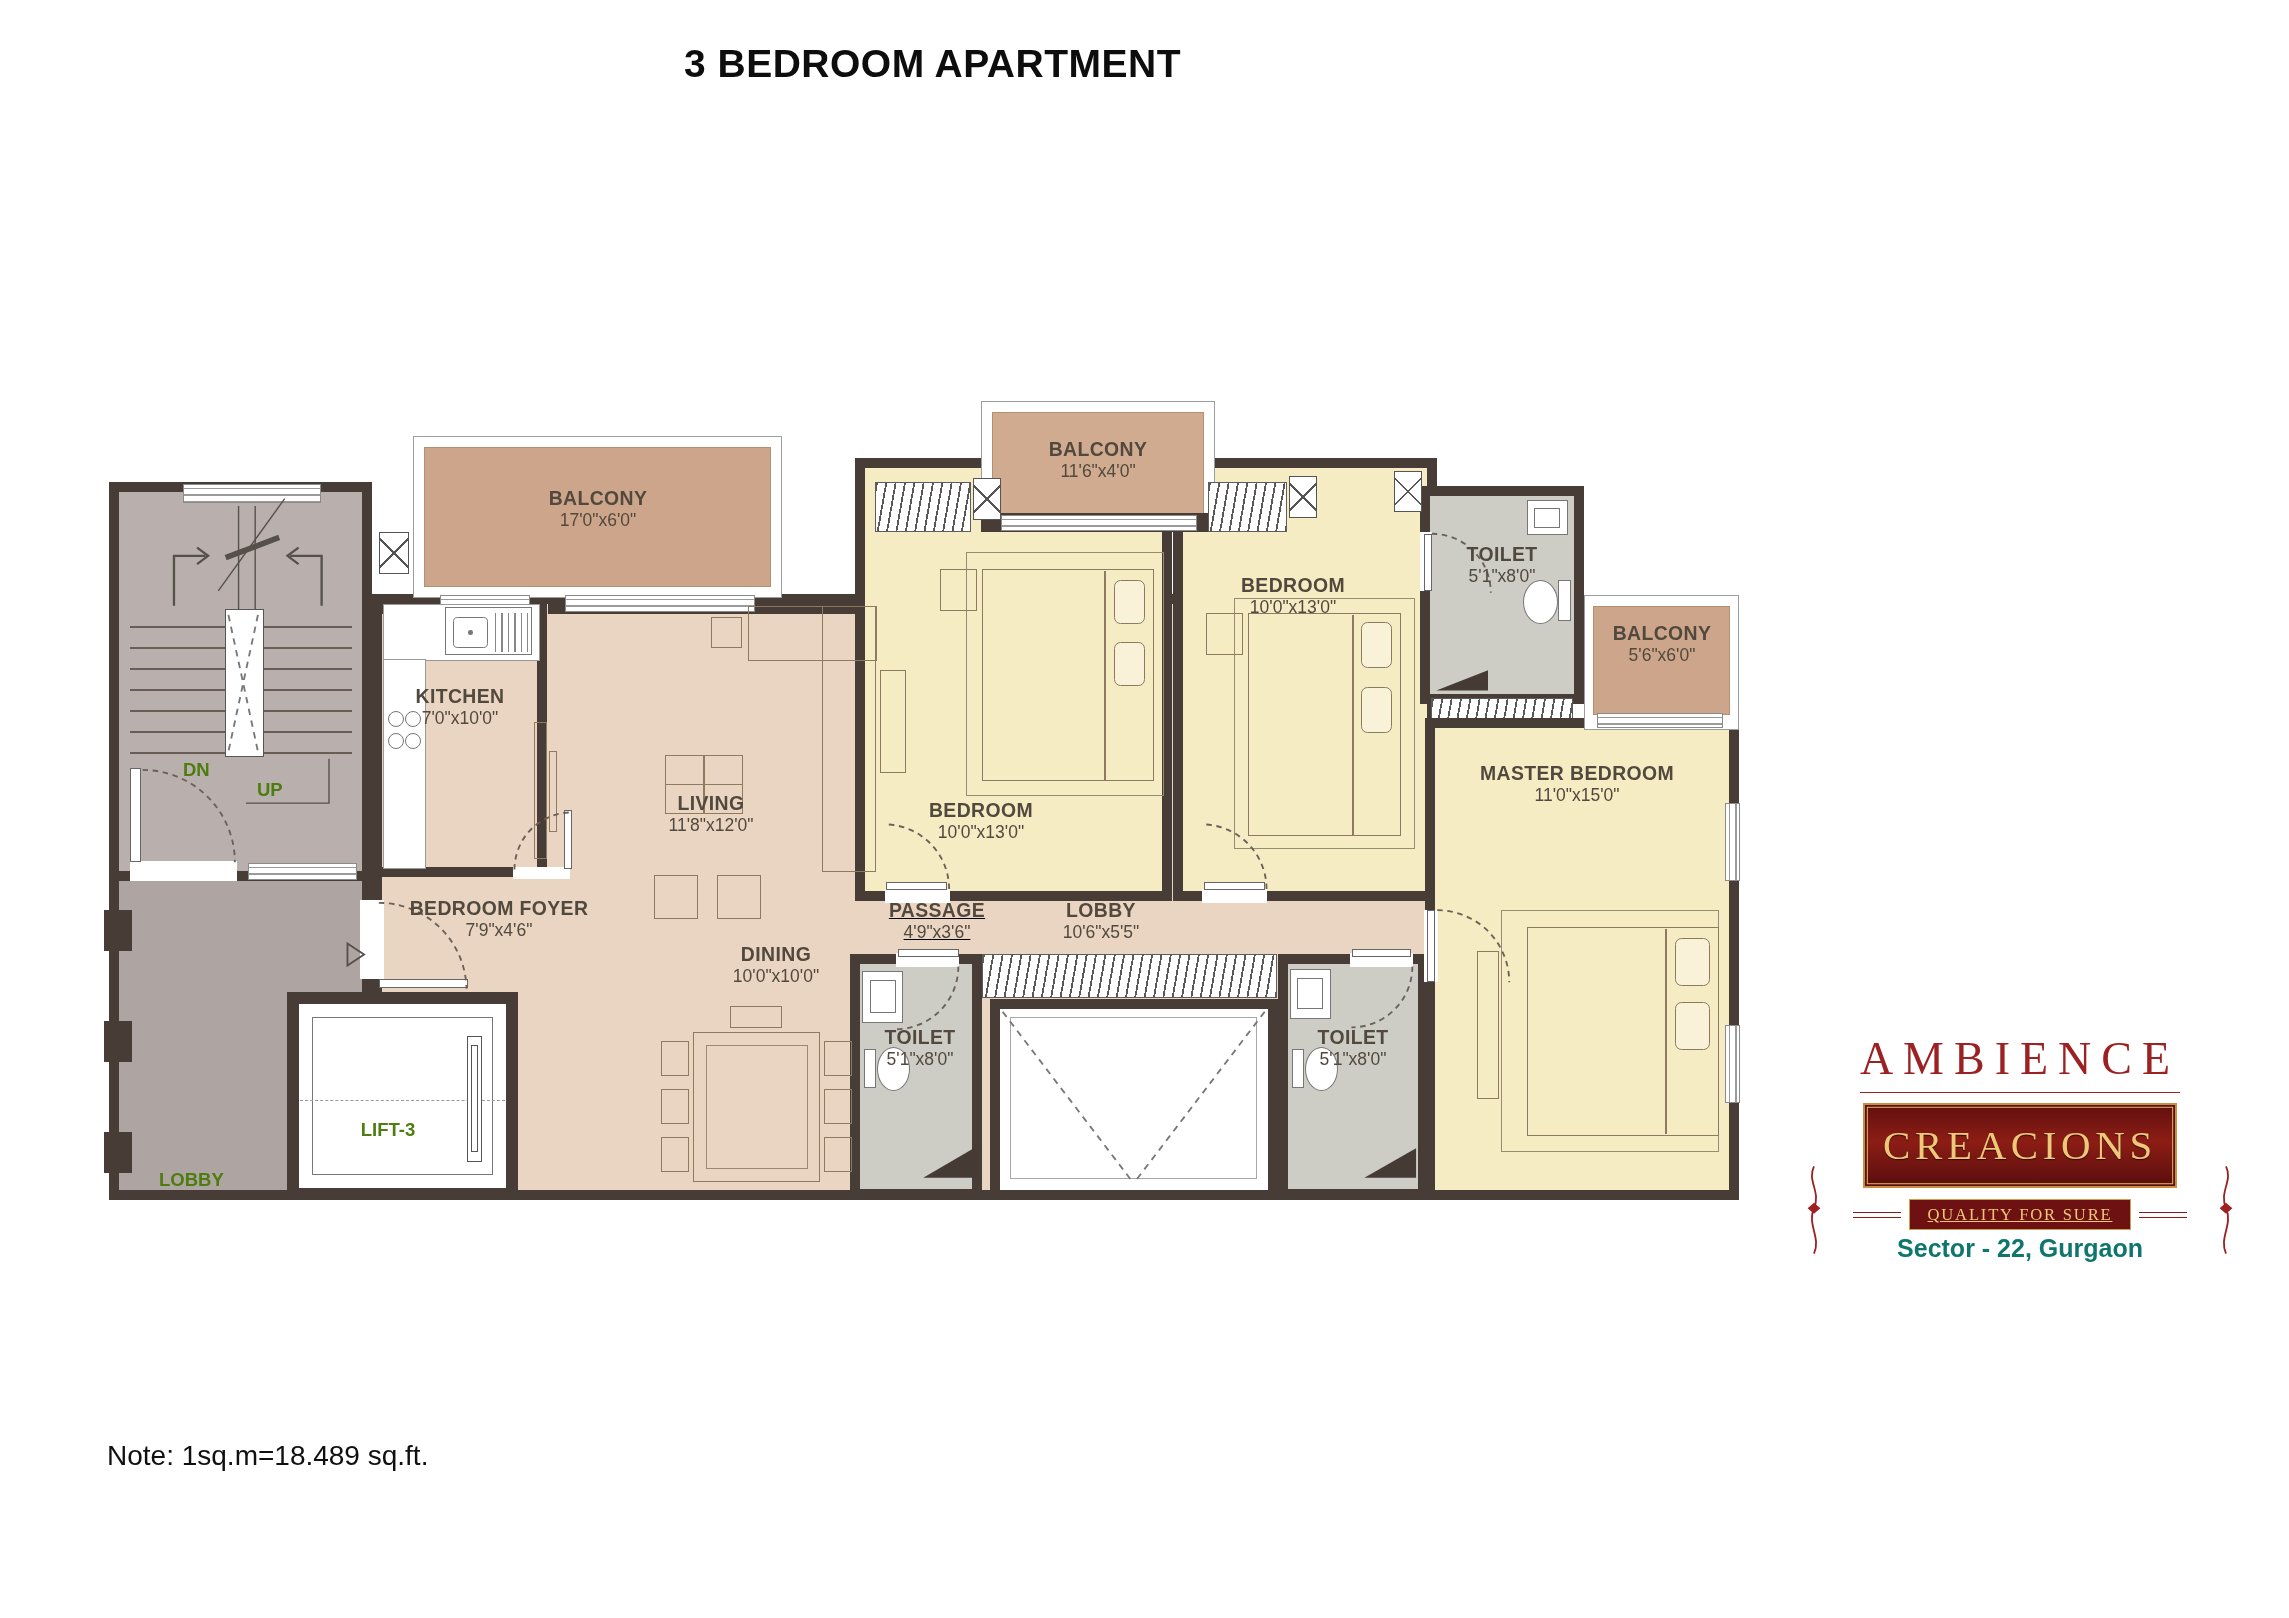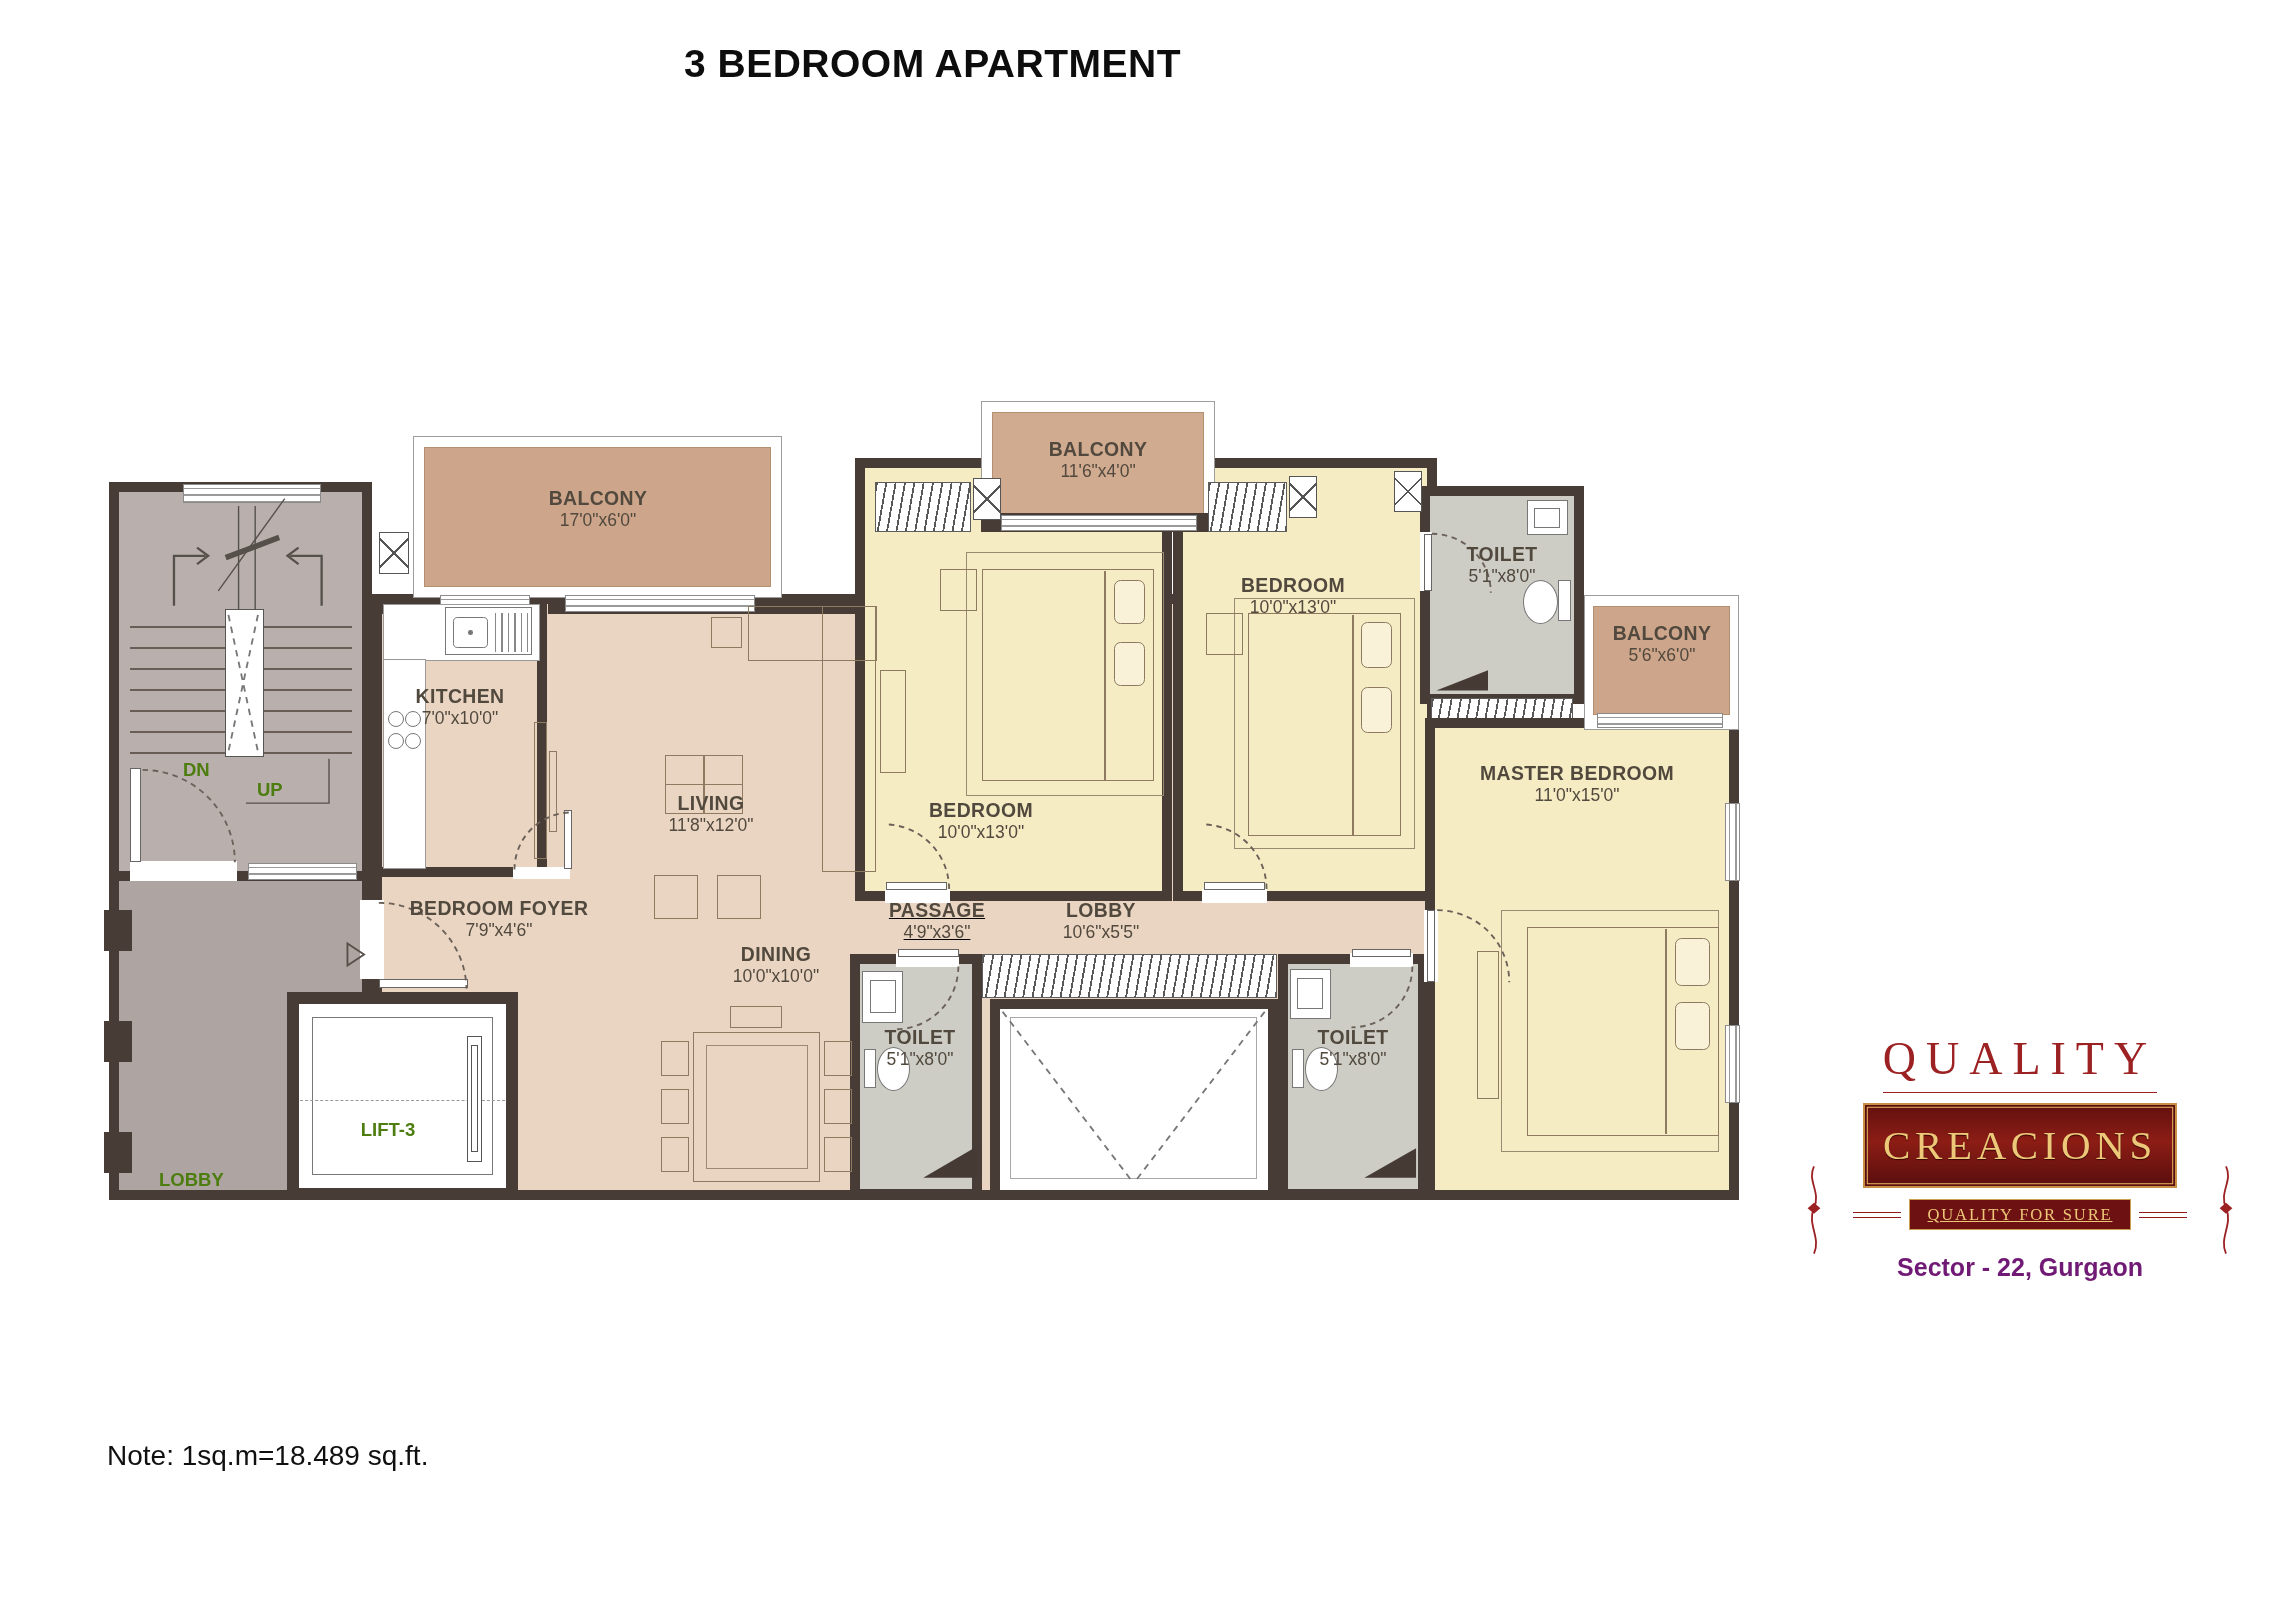--- a/index.html
+++ b/index.html
@@ -57,21 +57,21 @@
         border:2.8px solid #c89045;box-shadow:inset 0 0 0 1.8px #5a0e0e, inset 0 0 0 2.8px #e7bb66;
         font-family:"Liberation Serif",serif;font-size:41px;letter-spacing:4.6px;color:#ecc878;
         text-shadow:0 0.9px 0.9px #3a0505;}
   .qbox{margin:11px auto 0;width:220px;height:29.5px;line-height:29.5px;position:relative;
         background:#6e1112;border:0.9px solid #caa24e;
         font-family:"Liberation Serif",serif;font-size:16.6px;letter-spacing:1.8px;color:#ecc878;}
   .qbox u{text-decoration:underline;}
   .qbox::before,.qbox::after{content:"";position:absolute;top:12px;width:48px;height:4.6px;
         border-top:1.8px solid #8c1b17;border-bottom:0.9px solid #8c1b17;}
   .qbox::before{left:-57px;} .qbox::after{right:-57px;}
-  .loc{margin-top:23px;font-weight:700;font-size:25px;color:#701a75;}
+  .loc{margin-top:4px;font-weight:700;font-size:25px;color:#0f766e;}
   .flor{position:absolute;top:61px;}
 </style>
 </head>
 <body>
 
 <div id="page">
 
   <div class="t1">3 BEDROOM APARTMENT</div>
 
   <div class="abs" id="plan" style="left:102px;top:397px;width:1661px;height:840px;">
@@ -325,21 +325,21 @@
       <div class="small">LIFT-3</div>
     </div>
     <div class="abs small" style="left:57px;top:772px;">LOBBY</div>
     <div class="abs small" style="left:81px;top:362px;">DN</div>
     <div class="abs small" style="left:155px;top:382px;">UP</div>
   </div>
 
   <div class="f2">Note: 1sq.m=18.489 sq.ft.</div>
 
   <div id="logo">
-    <div class="brand">QUALITY</div>
+    <div class="brand">AMBIENCE</div>
     <div style="position:relative;">
       <svg class="flor" style="left:-22px;" width="20" height="92" viewBox="0 0 22 100">
         <path d="M11,2 C3,18 19,30 11,48 C3,66 19,80 11,98" fill="none" stroke="#9c2123" stroke-width="2"></path>
         <path d="M4,48 L11,42 L18,48 L11,54 Z" fill="#9c2123"></path>
       </svg>
       <svg class="flor" style="right:-22px;" width="20" height="92" viewBox="0 0 22 100">
         <path d="M11,2 C19,18 3,30 11,48 C19,66 3,80 11,98" fill="none" stroke="#9c2123" stroke-width="2"></path>
         <path d="M4,48 L11,42 L18,48 L11,54 Z" fill="#9c2123"></path>
       </svg>
       <div class="cbox">CREACIONS</div>

